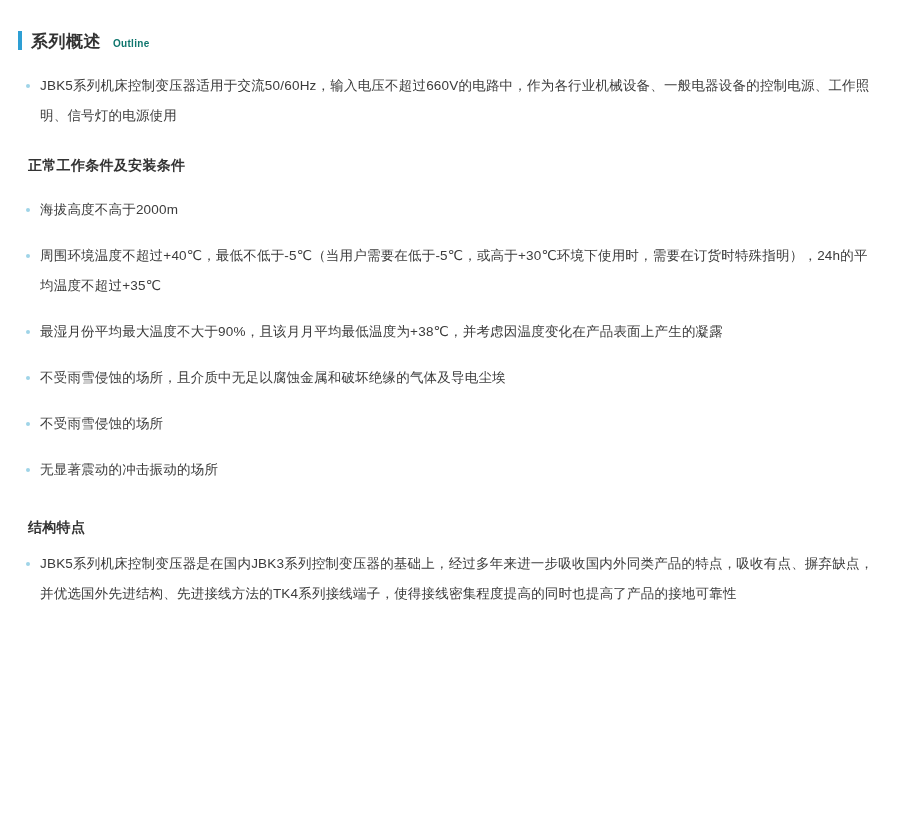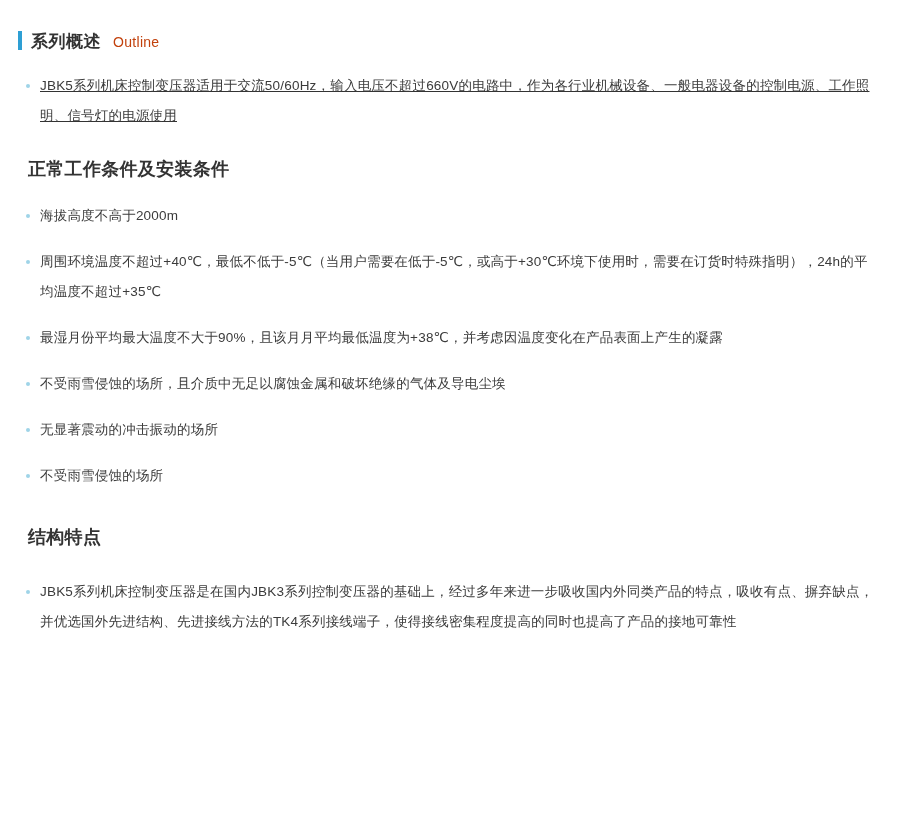--- a/index.html
+++ b/index.html
@@ -39,24 +39,24 @@
     top: 3px;
     flex: 0 0 auto;
   }
   .head-cn {
     font-size: 17px;
     font-weight: bold;
     color: #333333;
     letter-spacing: 0.5px;
   }
   .head-en {
-    font-size: 14px;
-    color: #c2410c;
+    font-size: 10px;
+    color: #0f766e;
     margin-left: 12px;
-    font-weight: normal;
+    font-weight: bold;
     letter-spacing: 0.3px;
   }
 
   
   ul.bullets {
     list-style: none;
     margin: 0;
     padding: 0;
   }
   ul.bullets li {
@@ -74,37 +74,36 @@
     left: 12px;
     top: 13px;
     width: 4px;
     height: 4px;
     border-radius: 50%;
     background: #9fd4e8;
   }
 
   .group {
     margin-bottom: 6px;
-    text-decoration: underline;
   }
   .group-first li {
     margin-bottom: 6px;
   }
 
   
   .sub-head {
-    font-size: 18px;
+    font-size: 14px;
     font-weight: bold;
     color: #333333;
     margin: 26px 0 20px 14px;
     letter-spacing: 0.3px;
   }
   .sub-head-2 {
     margin-top: 34px;
-    margin-bottom: 28px;
+    margin-bottom: 12px;
     font-family: Liberation Serif, serif;
   }
 
   .block-2 li {
     margin-bottom: 16px;
   }
   .block-3 li {
     margin-bottom: 14px;
   }
 </style>
@@ -123,22 +122,22 @@
     <li>JBK5系列机床控制变压器适用于交流50/60Hz，输入电压不超过660V的电路中，作为各行业机械设备、一般电器设备的控制电源、工作照明、信号灯的电源使用</li>
   </ul>
 
   <div class="sub-head">正常工作条件及安装条件</div>
 
   <ul class="bullets block-2">
     <li>海拔高度不高于2000m</li>
     <li>周围环境温度不超过+40℃，最低不低于-5℃（当用户需要在低于-5℃，或高于+30℃环境下使用时，需要在订货时特殊指明），24h的平均温度不超过+35℃</li>
     <li>最湿月份平均最大温度不大于90%，且该月月平均最低温度为+38℃，并考虑因温度变化在产品表面上产生的凝露</li>
     <li>不受雨雪侵蚀的场所，且介质中无足以腐蚀金属和破坏绝缘的气体及导电尘埃</li>
+    <li>不受雨雪侵蚀的场所</li>
     <li>无显著震动的冲击振动的场所</li>
-    <li>不受雨雪侵蚀的场所</li>
   </ul>
 
   <div class="sub-head sub-head-2">结构特点</div>
 
   <ul class="bullets block-3">
     <li>JBK5系列机床控制变压器是在国内JBK3系列控制变压器的基础上，经过多年来进一步吸收国内外同类产品的特点，吸收有点、摒弃缺点，并优选国外先进结构、先进接线方法的TK4系列接线端子，使得接线密集程度提高的同时也提高了产品的接地可靠性</li>
   </ul>
 
 </div>
 

